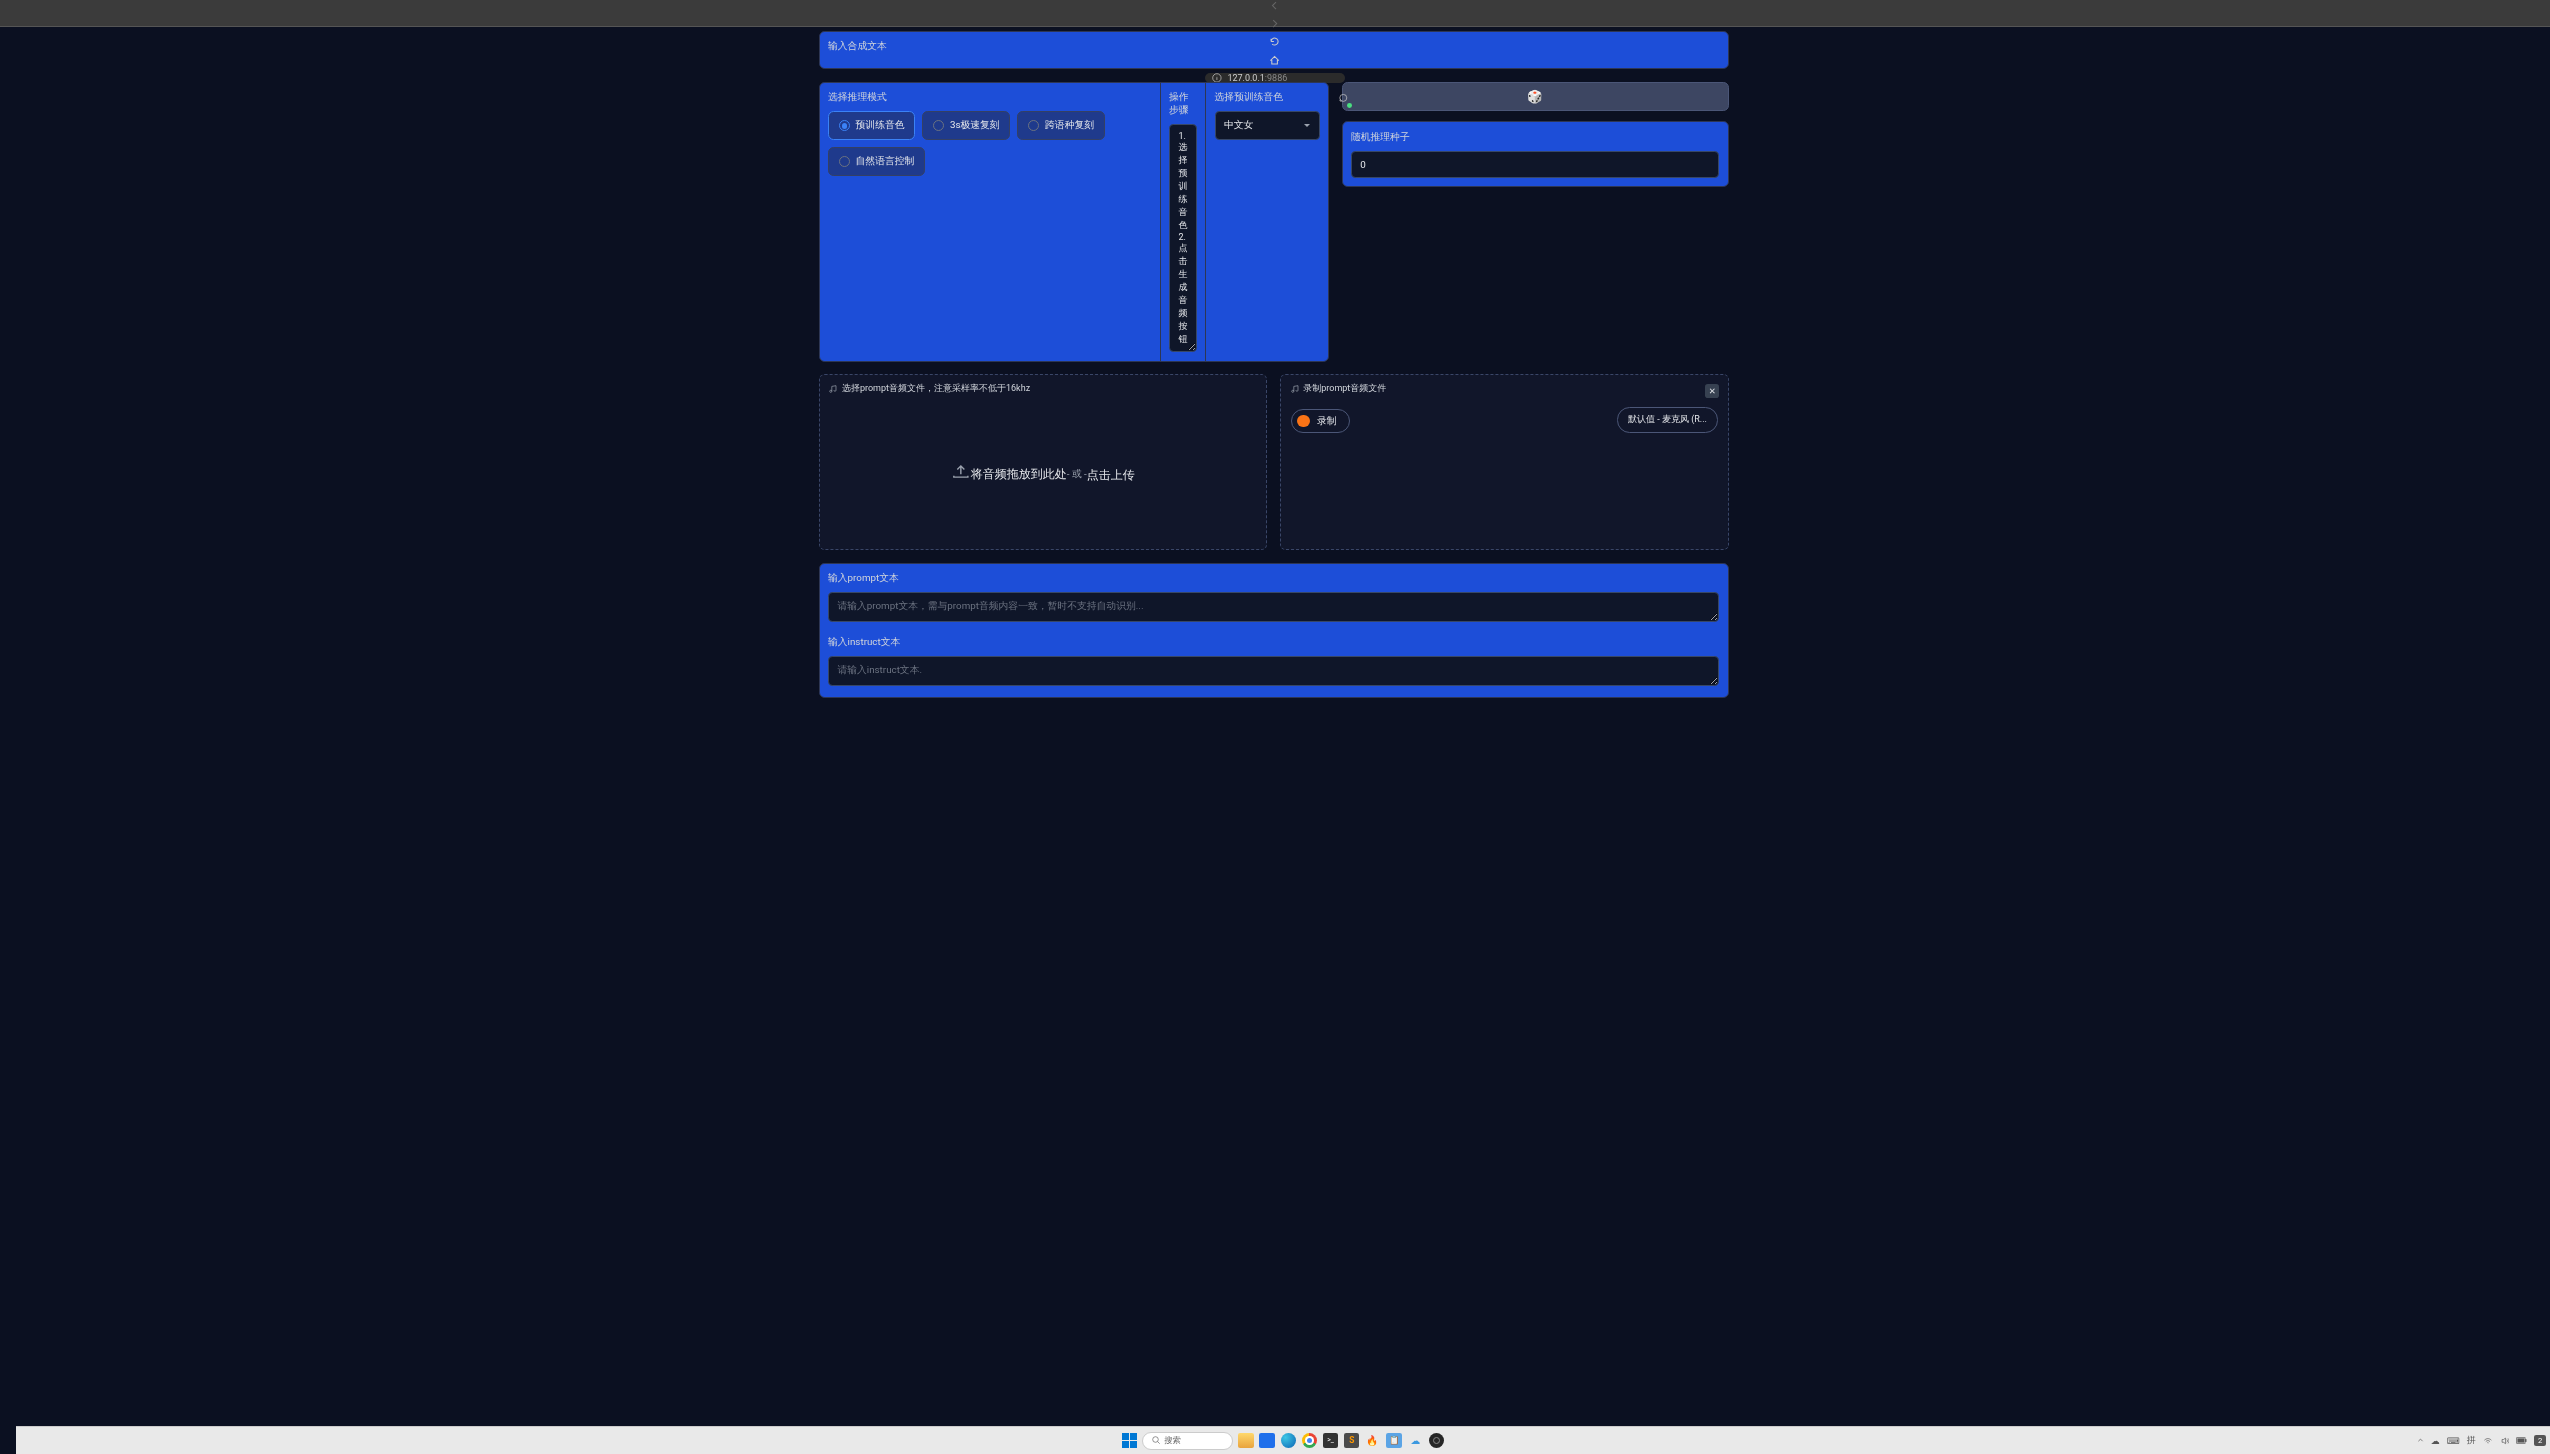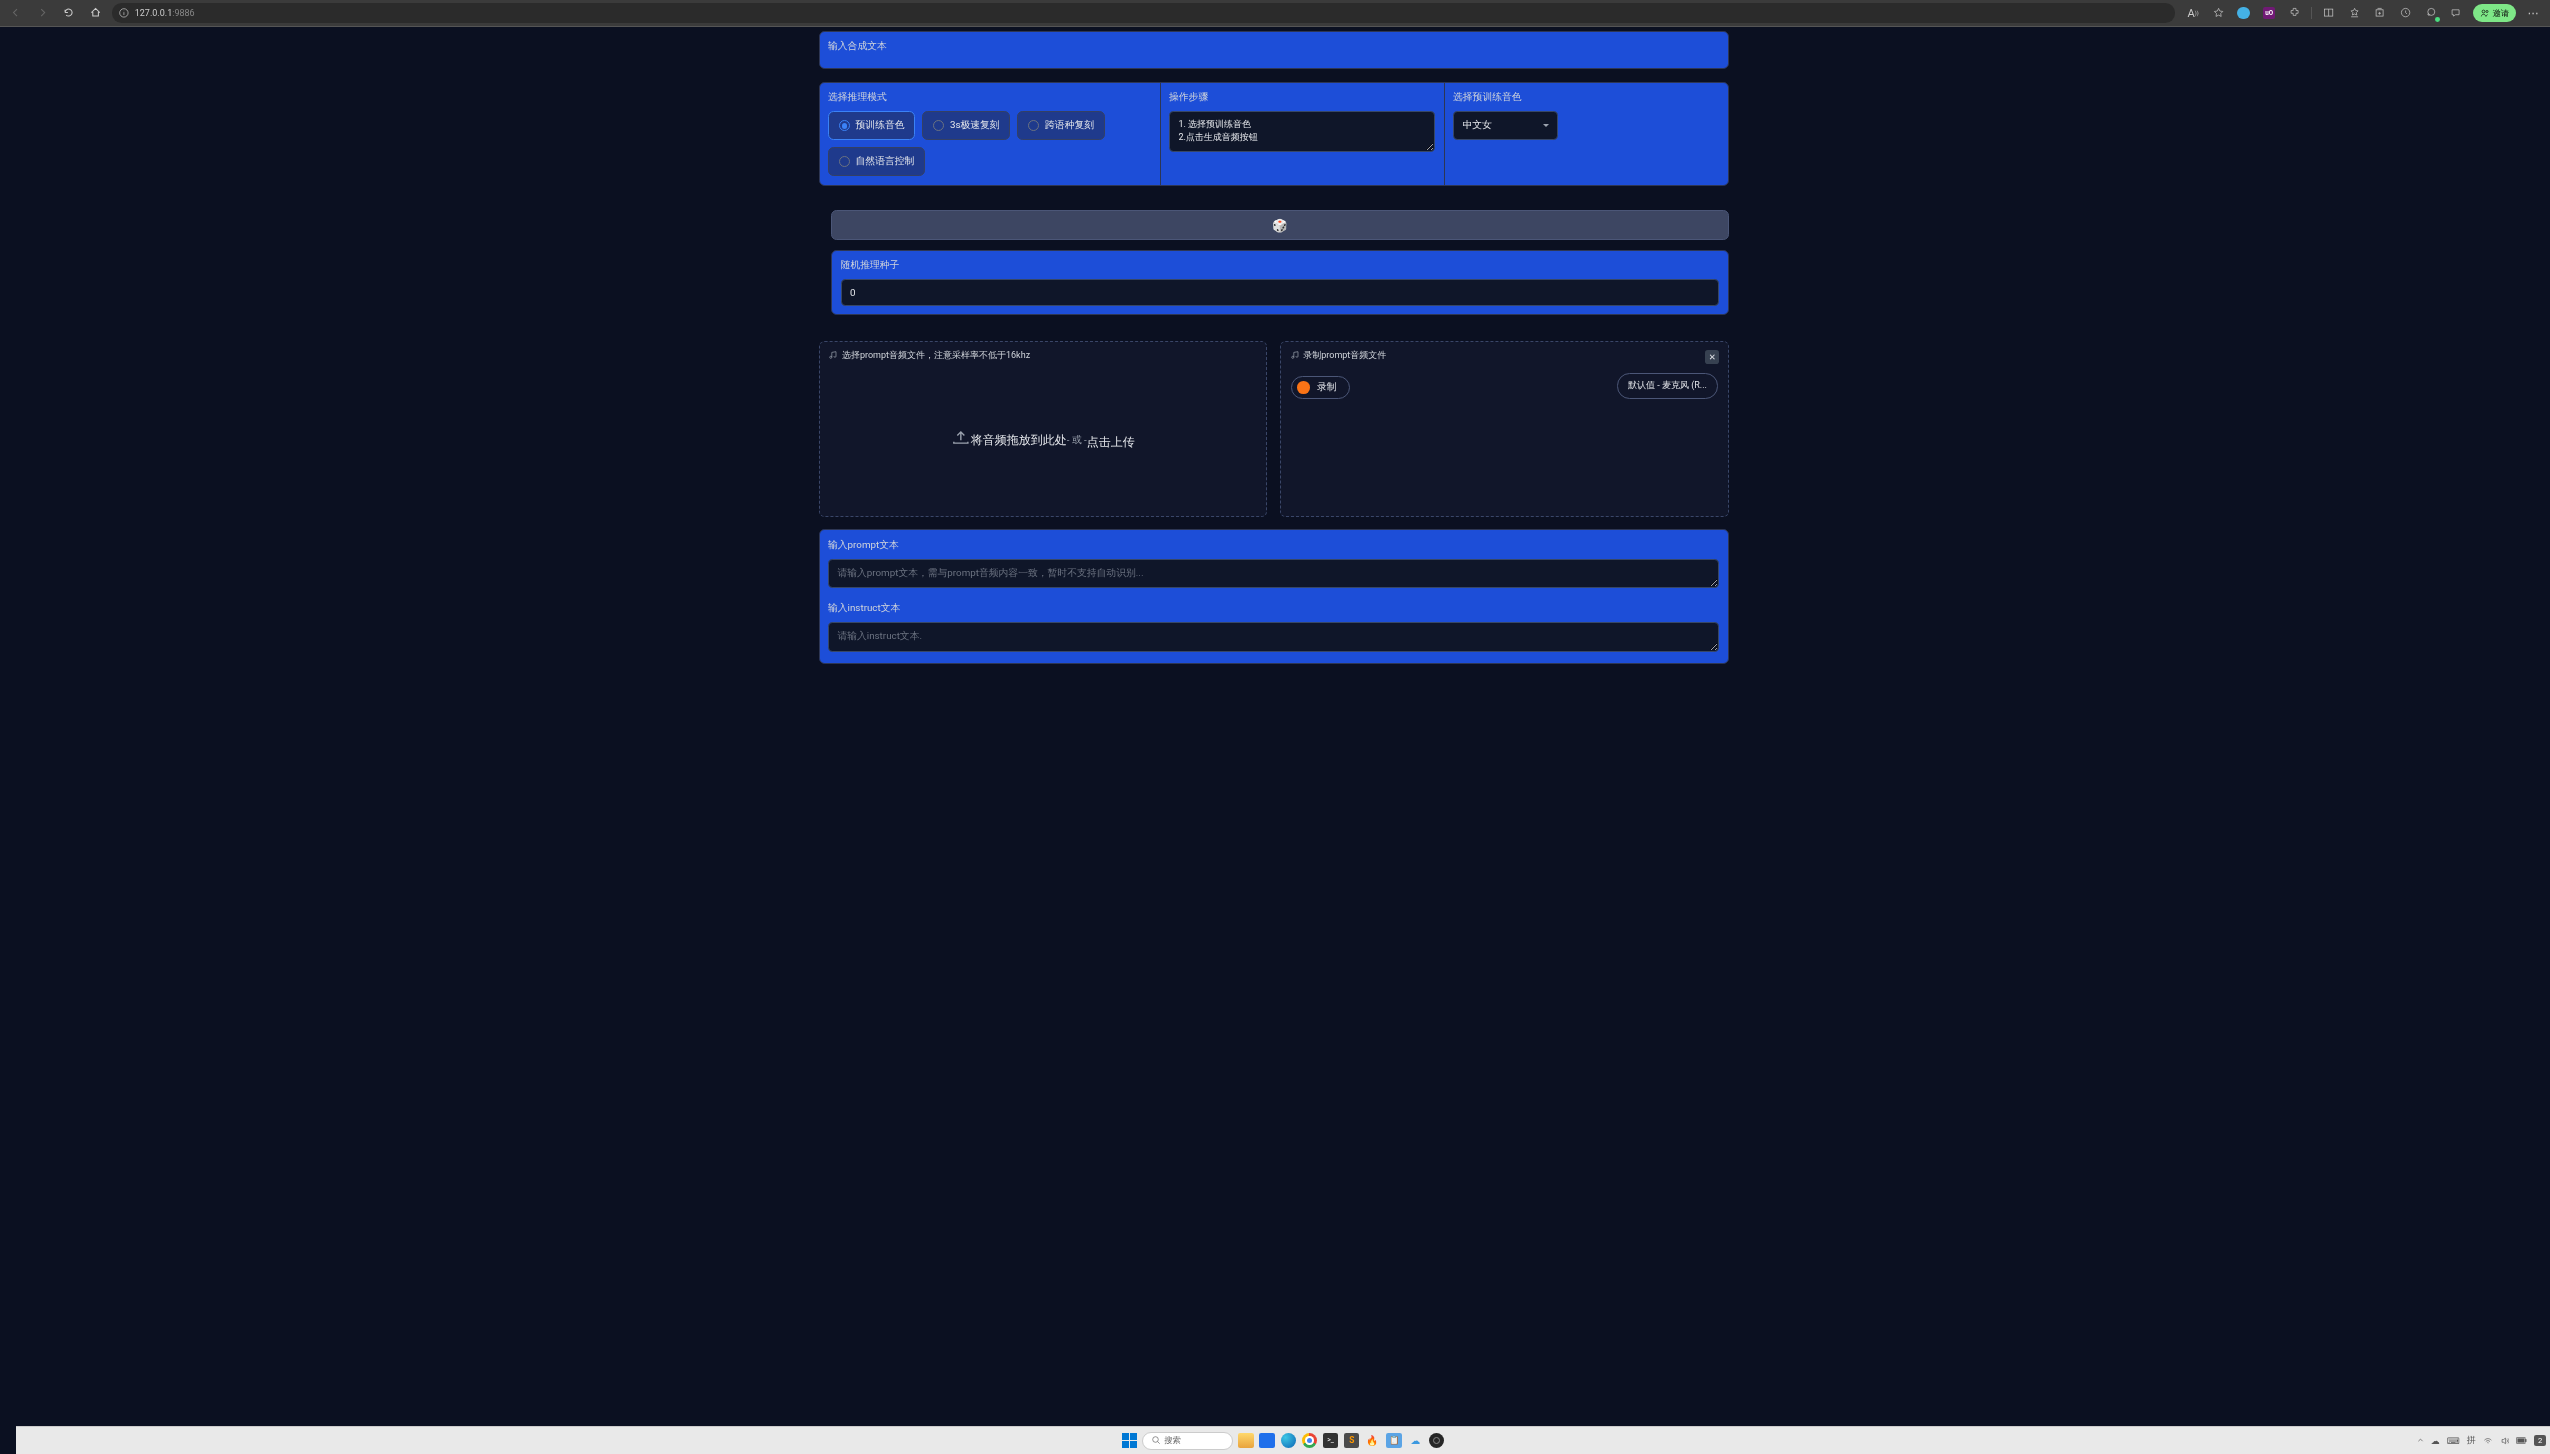--- a/index.html
+++ b/index.html
@@ -16,20 +16,21 @@
     
     
     .browser-bar {
       display: flex;
       align-items: center;
       height: 27px;
       background: #3b3b3b;
       padding: 0 5.6px;
       gap: 7px;
       border-bottom: 0.7px solid #555;
+      flex-direction: column;
     }
     .nav-btn {
       width: 19.7px;
       height: 19.7px;
       display: flex;
       align-items: center;
       justify-content: center;
       cursor: pointer;
       color: #ccc;
       border-radius: 2.8px;
@@ -124,22 +125,22 @@
       font-size: 9.8px;
       resize: both;
       min-height: 29.5px;
       font-family: inherit;
     }
     .textarea-field::placeholder { color: #6b7280; }
     
     
     .mode-row {
       display: grid;
-      grid-template-columns: 1fr;
-      gap: 12px;
+      grid-template-columns: 1fr 1fr;
+      gap: 0;
     }
     .mode-col {
       padding: 8.4px;
     }
     .mode-col + .mode-col { border-left: 0.7px solid #2d3654; }
     
     .radio-group {
       display: flex;
       flex-wrap: wrap;
       gap: 7px;

